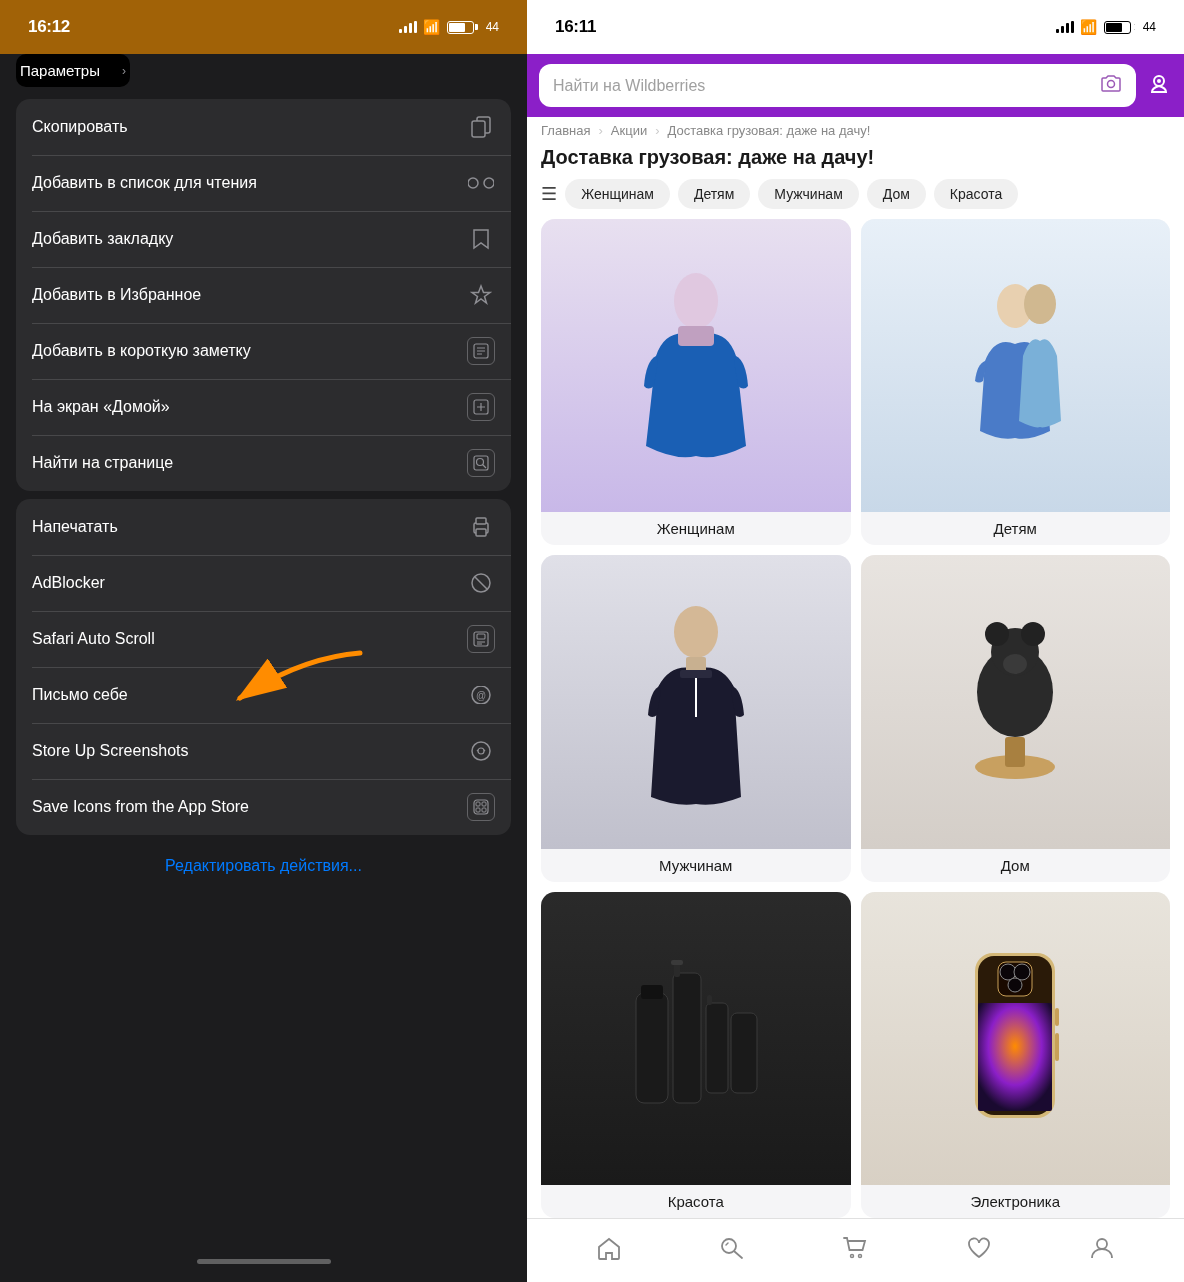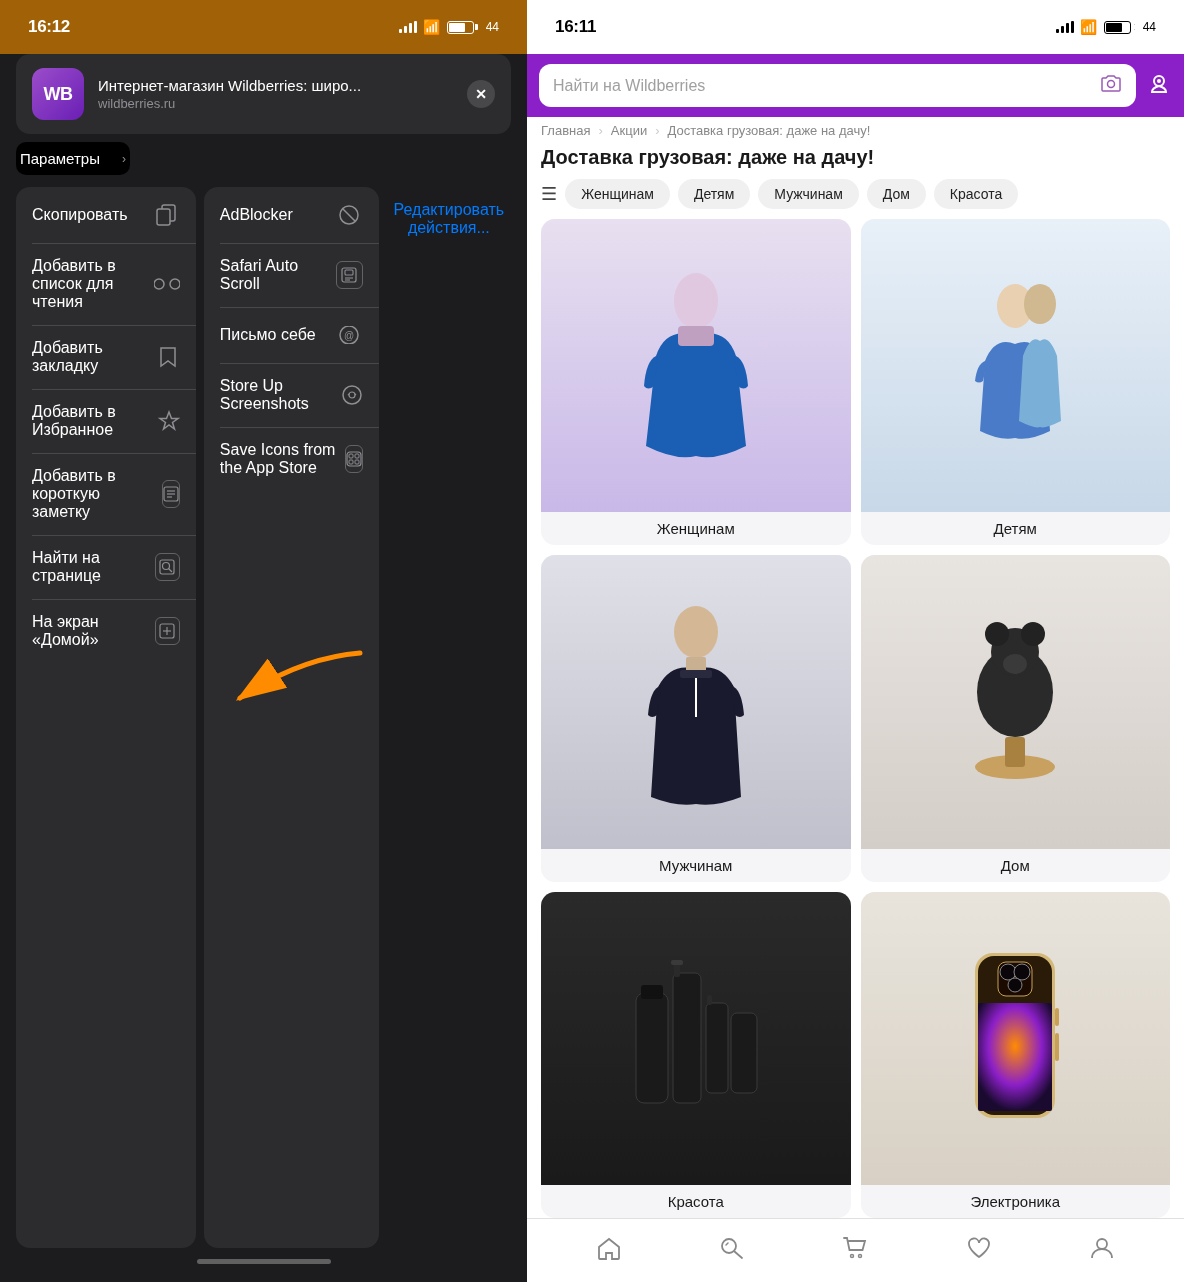--- a/index.html
+++ b/index.html
@@ -176,21 +176,21 @@
       font-size: 12px;
       color: #8e8e93;
     }
 
     
     .menu-list {
       flex: 1;
       overflow-y: auto;
       padding: 0 16px;
       display: flex;
-      flex-direction: row;
+      flex-direction: column;
       gap: 8px;
     }
 
     .menu-group {
       background: #2c2c2e;
       border-radius: 14px;
       overflow: hidden;
     }
 
     .menu-item {
@@ -516,30 +516,20 @@
       <span class="wifi-icon">📶</span>
       <div style="display:flex;align-items:center;gap:4px;">
         <div class="battery-icon">
           <div class="battery-fill"></div>
         </div>
         <span style="font-size:12px;color:#fff;font-weight:500;margin-left:8px;">44</span>
       </div>
     </div>
   </div>
 
-  <div class="app-header-card">
-    <div class="app-icon-wb">
-      <span class="app-icon-wb-text">WB</span>
-    </div>
-    <div class="app-header-info">
-      <span class="app-header-title">Интернет-магазин Wildberries: широ...</span>
-      <span class="app-header-url">wildberries.ru</span>
-    </div>
-    <div class="close-btn">✕</div>
-  </div>
 
   <div class="params-btn">
     <span>Параметры</span>
     <span class="params-btn-chevron">›</span>
   </div>
 
   <div class="menu-list">
 
     <div class="menu-group">
 
@@ -587,46 +577,56 @@
           <svg width="16" height="16" viewBox="0 0 16 16" fill="none">
             <rect x="1" y="1" width="14" height="14" rx="2" stroke="#8e8e93" stroke-width="1.2"></rect>
             <line x1="4" y1="5" x2="12" y2="5" stroke="#8e8e93" stroke-width="1.2"></line>
             <line x1="4" y1="8" x2="12" y2="8" stroke="#8e8e93" stroke-width="1.2"></line>
             <line x1="4" y1="11" x2="9" y2="11" stroke="#8e8e93" stroke-width="1.2"></line>
           </svg>
         </div>
       </div>
 
       <div class="menu-item">
+        <span class="menu-item-label">На экран «Домой»</span>
+        <div class="icon-box">
+          <svg width="16" height="16" viewBox="0 0 16 16" fill="none">
+            <rect x="1" y="1" width="14" height="14" rx="2" stroke="#8e8e93" stroke-width="1.2"></rect>
+            <line x1="8" y1="4" x2="8" y2="12" stroke="#8e8e93" stroke-width="1.2"></line>
+            <line x1="4" y1="8" x2="12" y2="8" stroke="#8e8e93" stroke-width="1.2"></line>
+          </svg>
+        </div>
+      </div>
+
+      <div class="menu-item">
         <span class="menu-item-label">Найти на странице</span>
         <div class="icon-box">
           <svg width="16" height="16" viewBox="0 0 16 16" fill="none">
             <rect x="1" y="1" width="14" height="14" rx="2" stroke="#8e8e93" stroke-width="1.2"></rect>
             <circle cx="7" cy="7" r="3.5" stroke="#8e8e93" stroke-width="1.2"></circle>
             <line x1="9.5" y1="9.5" x2="13" y2="13" stroke="#8e8e93" stroke-width="1.2"></line>
           </svg>
         </div>
       </div>
 
-      <div class="menu-item">
-        <span class="menu-item-label">На экран «Домой»</span>
-        <div class="icon-box">
-          <svg width="16" height="16" viewBox="0 0 16 16" fill="none">
-            <rect x="1" y="1" width="14" height="14" rx="2" stroke="#8e8e93" stroke-width="1.2"></rect>
-            <line x1="8" y1="4" x2="8" y2="12" stroke="#8e8e93" stroke-width="1.2"></line>
-            <line x1="4" y1="8" x2="12" y2="8" stroke="#8e8e93" stroke-width="1.2"></line>
-          </svg>
-        </div>
-      </div>
-
     </div>
 
     <div class="menu-group">
 
 
+      <div class="menu-item">
+        <span class="menu-item-label">Напечатать</span>
+        <div class="icon-bare">
+          <svg width="22" height="20" viewBox="0 0 22 20" fill="none">
+            <rect x="4" y="6" width="14" height="10" rx="1.5" stroke="#8e8e93" stroke-width="1.5" fill="#2c2c2e"></rect>
+            <rect x="6" y="1" width="10" height="6" rx="1" stroke="#8e8e93" stroke-width="1.5" fill="#2c2c2e"></rect>
+            <rect x="6" y="12" width="10" height="7" rx="1" stroke="#8e8e93" stroke-width="1.5" fill="#2c2c2e"></rect>
+          </svg>
+        </div>
+      </div>
 
       <div class="menu-item">
         <span class="menu-item-label">AdBlocker</span>
         <div class="icon-bare">
           <svg width="22" height="22" viewBox="0 0 22 22" fill="none">
             <circle cx="11" cy="11" r="9" stroke="#8e8e93" stroke-width="1.5" fill="#2c2c2e"></circle>
             <line x1="5" y1="5" x2="17" y2="17" stroke="#8e8e93" stroke-width="1.5"></line>
           </svg>
         </div>
       </div>

